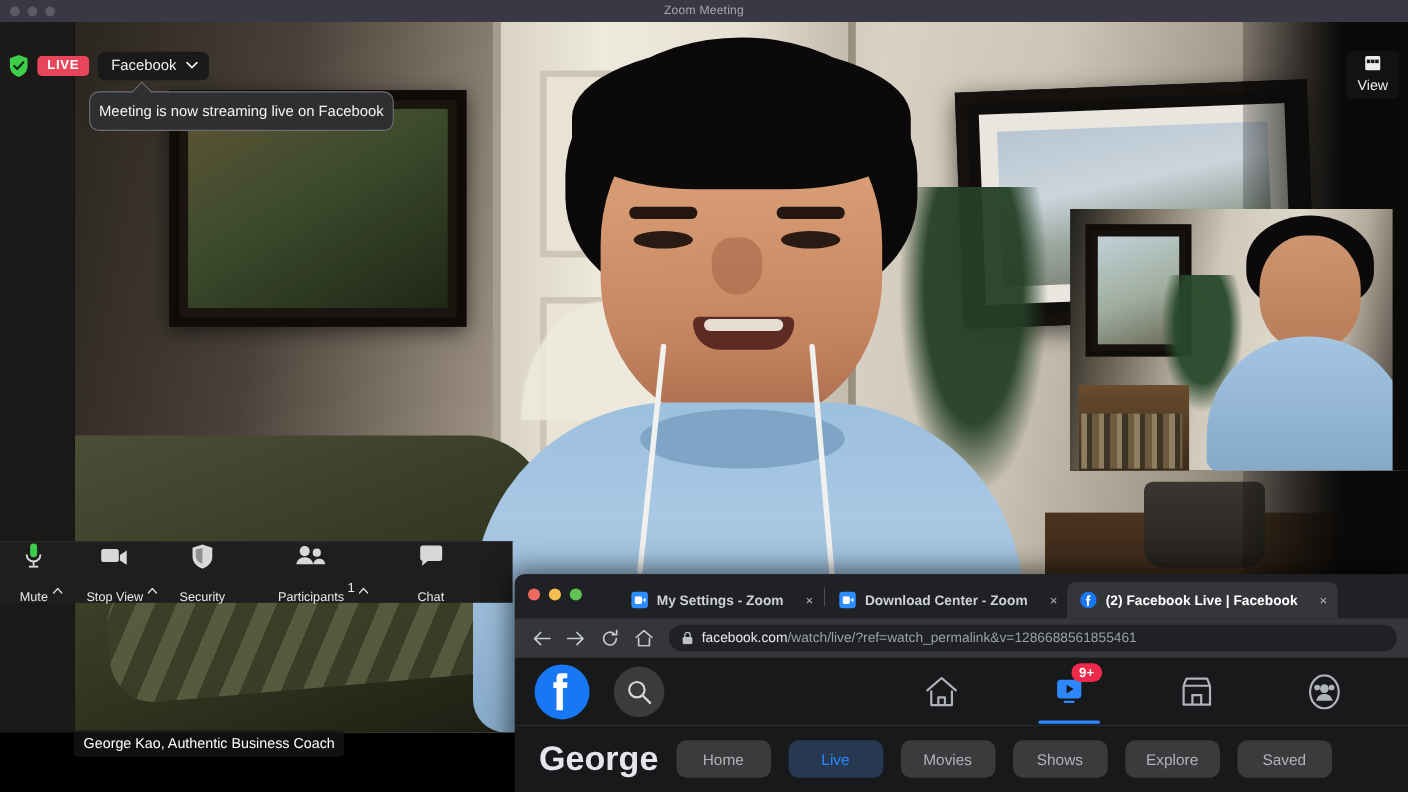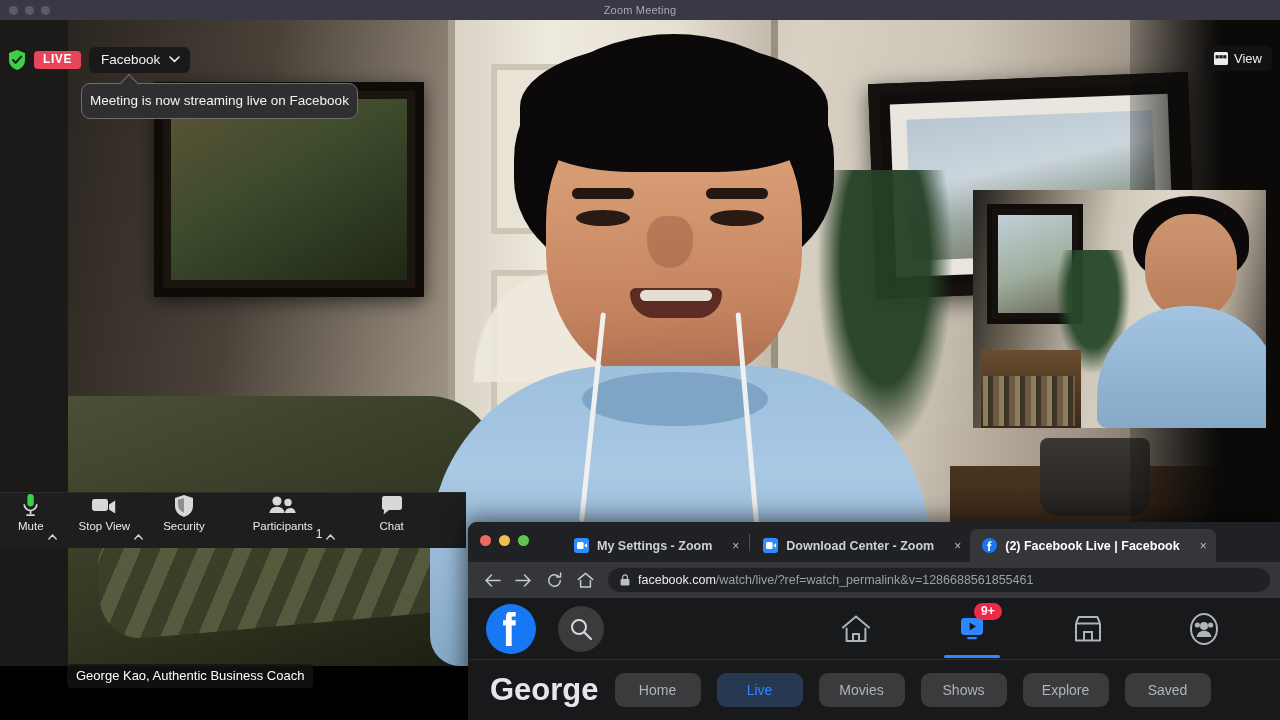--- a/index.html
+++ b/index.html
@@ -132,33 +132,33 @@
     background:#2f2f31; border:1px solid #6e6e72; border-radius:9px;
     color:#f3f3f4; font-size:13.5px; padding:9px 8px 10px; }
   .tooltip:before { content:""; position:absolute; left:40px; top:-7px;
     width:13px; height:13px; background:#2f2f31; border-left:1px solid #6e6e72;
     border-top:1px solid #6e6e72; transform:rotate(45deg); }
 
   
   .view-btn { position:absolute; right:8px; top:26px; z-index:20;
     background:rgba(20,20,22,.82); border-radius:5px; color:#ededef;
     font-size:13px; padding:5px 10px; display:flex; align-items:center; gap:6px;
-    cursor:pointer; }
+    cursor:pointer;flex-direction:column; }
   .grid-ic { width:14px; height:13px; }
 
   
   .name-label { position:absolute; left:67px; top:644px; z-index:20;
     background:rgba(20,20,20,.8); color:#fff; font-size:13px;
     padding:4px 9px 5px; border-radius:4px; }
 
   
   .toolbar { position:absolute; left:0; bottom:0; width:466px; height:56px;
     background:#1e1e1e; display:flex; align-items:center; z-index:25;
     border-top:1px solid #2b2b2b; }
-  .tb-item { display:flex; flex-direction:column; align-items:center; justify-content:flex-start;
+  .tb-item { display:flex; flex-direction:column; align-items:center; justify-content:space-between;
     height:56px; cursor:pointer; position:relative; }
   .tb-item .ic { height:24px; display:flex; align-items:flex-end; justify-content:center; }
   .tb-item .lb { font-size:11.5px; color:#e9e9e9; margin-top:3px; }
   .caret { width:9px; height:6px; margin-left:4px; margin-bottom:9px; align-self:flex-end; }
   .tb-group { display:flex; align-items:flex-start; }
   .pcount { font-size:12px; color:#e9e9e9; margin:0 0 8px 3px; align-self:flex-end; }
 
   
   .browser { position:absolute; left:468px; top:522px; width:812px; height:198px;
     background:#202124; z-index:30; border-top-left-radius:9px; overflow:hidden;

